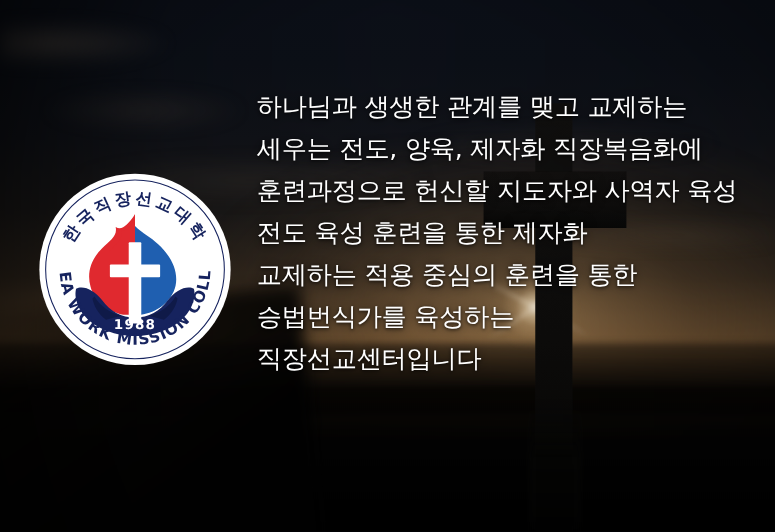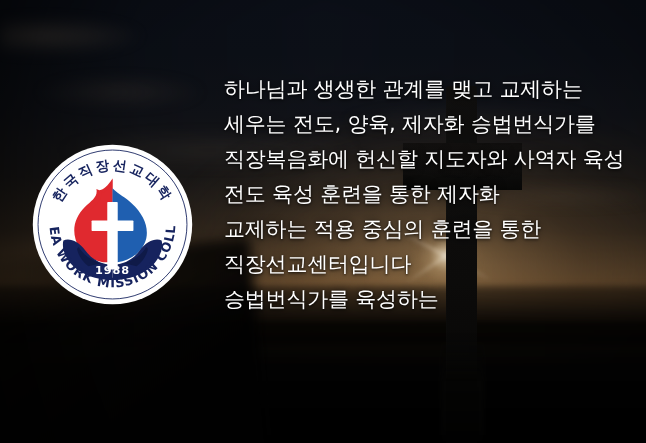--- a/index.html
+++ b/index.html
@@ -194,21 +194,20 @@
   }
   .copy-line {
     color: #ffffff;
     font-size: 21px;
     line-height: 35px;
     letter-spacing: -0.2px;
     white-space: nowrap;
     text-shadow:
       0 1px 3px rgba(0,0,0,0.85),
       0 0 10px rgba(0,0,0,0.60);
-    margin-left: 10px;
   }
 </style>
 </head>
 <body>
 
 <div class="stage">
 
   <div class="bg">
     <div class="bg-sky"></div>
     <div class="bg-glow"></div>
@@ -273,21 +272,21 @@
       </text>
 
       <text font-family="DejaVu Sans, Liberation Sans, sans-serif" font-size="16" font-weight="bold" letter-spacing="1.1" fill="#16235e">
         <textPath href="#arcBottom" startOffset="50%" text-anchor="middle">KOREA WORK MISSION COLLEGE</textPath>
       </text>
     </svg>
   </div>
 
   <div class="copy">
     <div class="copy-line">하나님과 생생한 관계를 맺고 교제하는</div>
-    <div class="copy-line">세우는 전도, 양육, 제자화 승법번식가를</div>
-    <div class="copy-line">직장복음화에 헌신할 지도자와 사역자 육성</div>
+    <div class="copy-line">세우는 전도, 양육, 제자화 직장복음화에</div>
+    <div class="copy-line">훈련과정으로 헌신할 지도자와 사역자 육성</div>
     <div class="copy-line">전도 육성 훈련을 통한 제자화</div>
     <div class="copy-line">교제하는 적용 중심의 훈련을 통한</div>
+    <div class="copy-line">승법번식가를 육성하는</div>
     <div class="copy-line">직장선교센터입니다</div>
-    <div class="copy-line">승법번식가를 육성하는</div>
   </div>
 
 </div>
 
 </body></html>

